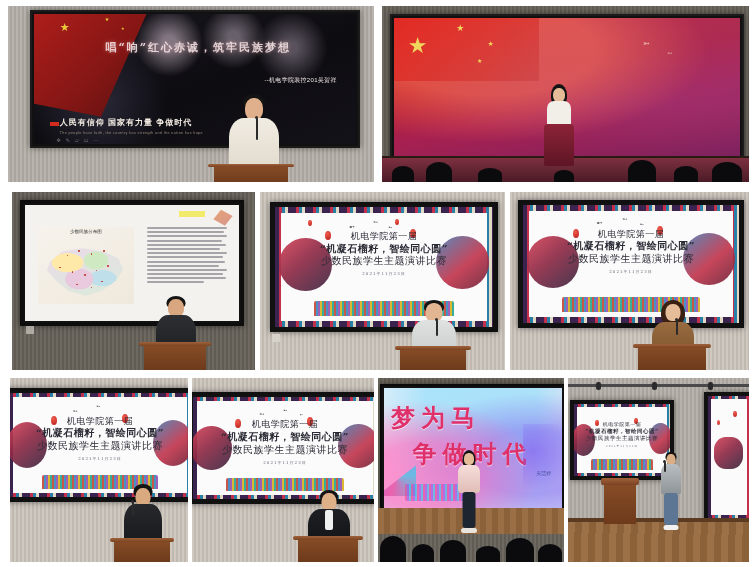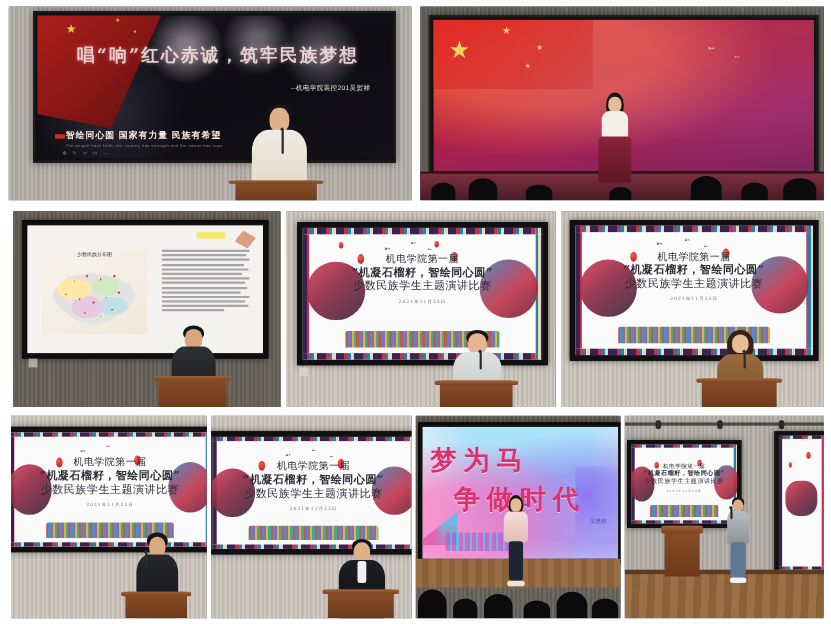--- a/index.html
+++ b/index.html
@@ -174,27 +174,27 @@
 
       <div class="screen" style="left:22px;top:4px;width:326px;height:134px;">
         <div class="face">
           <div class="slideA"></div>
           <div class="flagRed"></div>
           <span class="flagStar" style="left:8%;top:6%;font-size:11px;">★</span>
           <span class="flagStar" style="left:22%;top:2%;font-size:5px;">★</span>
           <span class="flagStar" style="left:27%;top:10%;font-size:4px;">★</span>
 
           <div style="position:absolute;left:6%;right:4%;top:20%;text-align:center;
-                      color:#f3e4e6;font-size:16px;font-weight:bold;letter-spacing:2px;
+                      color:#f3e4e6;font-size:11px;font-weight:bold;letter-spacing:2px;
                       font-family:'DejaVu Serif','Liberation Serif',serif;
                       text-shadow:0 0 4px rgba(255,170,170,.55);opacity:.9;">唱“响”红心赤诚，筑牢民族梦想</div>
           <div style="position:absolute;right:6%;top:48%;color:#efe6e6;font-size:6px;letter-spacing:.3px;">--机电学院装控201吴贺祥</div>
 
           <div style="position:absolute;left:5%;bottom:14%;width:9px;height:4px;background:#d32b1e;"></div>
-          <div style="position:absolute;left:8%;bottom:12%;color:#f6efe6;font-size:8px;font-weight:bold;letter-spacing:1px;">智绘同心圆 国家有力量 民族有希望</div>
+          <div style="position:absolute;left:8%;bottom:12%;color:#f6efe6;font-size:8px;font-weight:bold;letter-spacing:1px;">人民有信仰 国家有力量 争做时代</div>
           <div style="position:absolute;left:8%;bottom:7%;color:#9b8c7c;font-size:3.6px;letter-spacing:.4px;">The people have faith, the country has strength and the nation has hope</div>
 
           <div style="position:absolute;left:7%;bottom:1px;display:flex;gap:5px;opacity:.5;">
             <span style="color:#ccc;font-size:5px;">✥</span>
             <span style="color:#ccc;font-size:5px;">✎</span>
             <span style="color:#ccc;font-size:5px;">▱</span>
             <span style="color:#ccc;font-size:5px;">▭</span>
             <span style="color:#ccc;font-size:5px;">⋯</span>
           </div>
         </div>

